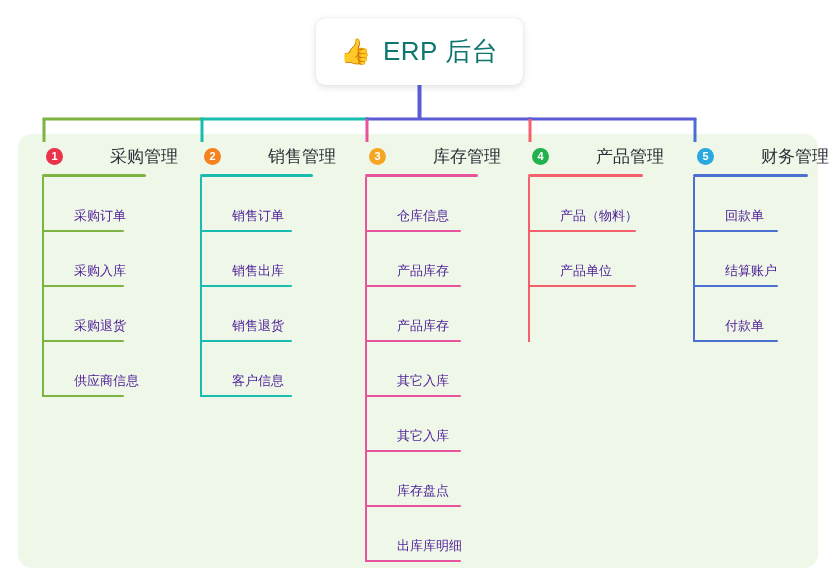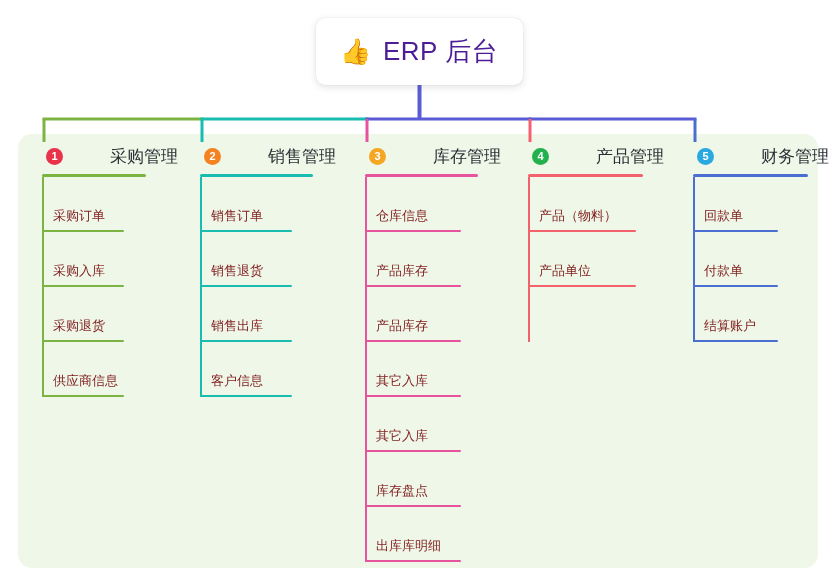--- a/index.html
+++ b/index.html
@@ -49,21 +49,21 @@
     gap: 11px;
     box-sizing: border-box;
   }
   .root-emoji {
     font-size: 25px;
     line-height: 1;
     display: block;
   }
   .root-label {
     font-size: 26px;
-    color: #4c1d95;
+    color: #0f766e;
     letter-spacing: 0.5px;
     white-space: nowrap;
     text-align: right;
   }
 
   
   #connectors {
     position: absolute;
     left: 0;
     top: 0;
@@ -118,24 +118,24 @@
     width: 2px;
   }
   .item {
     position: relative;
     height: 55px;
     box-sizing: border-box;
     padding-left: 22px;
   }
   .item-label {
     position: absolute;
-    left: 11px;
+    left: 32px;
     bottom: 7px;
     font-size: 13px;
-    color: #7f1d1d;
+    color: #4c1d95;
     white-space: nowrap;
     font-family: Liberation Serif, serif;
   }
   .item-rule {
     position: absolute;
     left: 0;
     bottom: 0;
     height: 2px;
     border-radius: 1px;
   }
@@ -198,28 +198,28 @@
           <span class="branch-title">销售管理</span>
         </div>
         <div class="branch-rule" style="background: rgb(24, 189, 176); width: 113px;"></div>
         <div class="items">
           <div class="spine" style="background: rgb(24, 189, 176); height: 220px;"></div>
           <div class="item">
             <span class="item-label">销售订单</span>
             <span class="item-rule" style="background: rgb(24, 189, 176); width: 92px;"></span>
           </div>
           <div class="item">
+            <span class="item-label">销售出库</span>
+            <span class="item-rule" style="background: rgb(24, 189, 176); width: 92px;"></span>
+          </div>
+          <div class="item">
             <span class="item-label">销售退货</span>
             <span class="item-rule" style="background: rgb(24, 189, 176); width: 92px;"></span>
           </div>
           <div class="item">
-            <span class="item-label">销售出库</span>
-            <span class="item-rule" style="background: rgb(24, 189, 176); width: 92px;"></span>
-          </div>
-          <div class="item">
             <span class="item-label">客户信息</span>
             <span class="item-rule" style="background: rgb(24, 189, 176); width: 92px;"></span>
           </div>
         </div>
       </div>
       <div class="branch" style="left: 365px;">
         <div class="branch-head">
           <span class="badge" style="background: rgb(245, 166, 35);">3</span>
           <span class="branch-title">库存管理</span>
         </div>
@@ -280,24 +280,24 @@
           <span class="branch-title">财务管理</span>
         </div>
         <div class="branch-rule" style="background: rgb(74, 111, 209); width: 115px;"></div>
         <div class="items">
           <div class="spine" style="background: rgb(74, 111, 209); height: 165px;"></div>
           <div class="item">
             <span class="item-label">回款单</span>
             <span class="item-rule" style="background: rgb(74, 111, 209); width: 85px;"></span>
           </div>
           <div class="item">
+            <span class="item-label">结算账户</span>
+            <span class="item-rule" style="background: rgb(74, 111, 209); width: 85px;"></span>
+          </div>
+          <div class="item">
             <span class="item-label">付款单</span>
             <span class="item-rule" style="background: rgb(74, 111, 209); width: 85px;"></span>
           </div>
-          <div class="item">
-            <span class="item-label">结算账户</span>
-            <span class="item-rule" style="background: rgb(74, 111, 209); width: 85px;"></span>
-          </div>
         </div>
       </div>
     </div>
 
 </div>
 
 </body></html>

